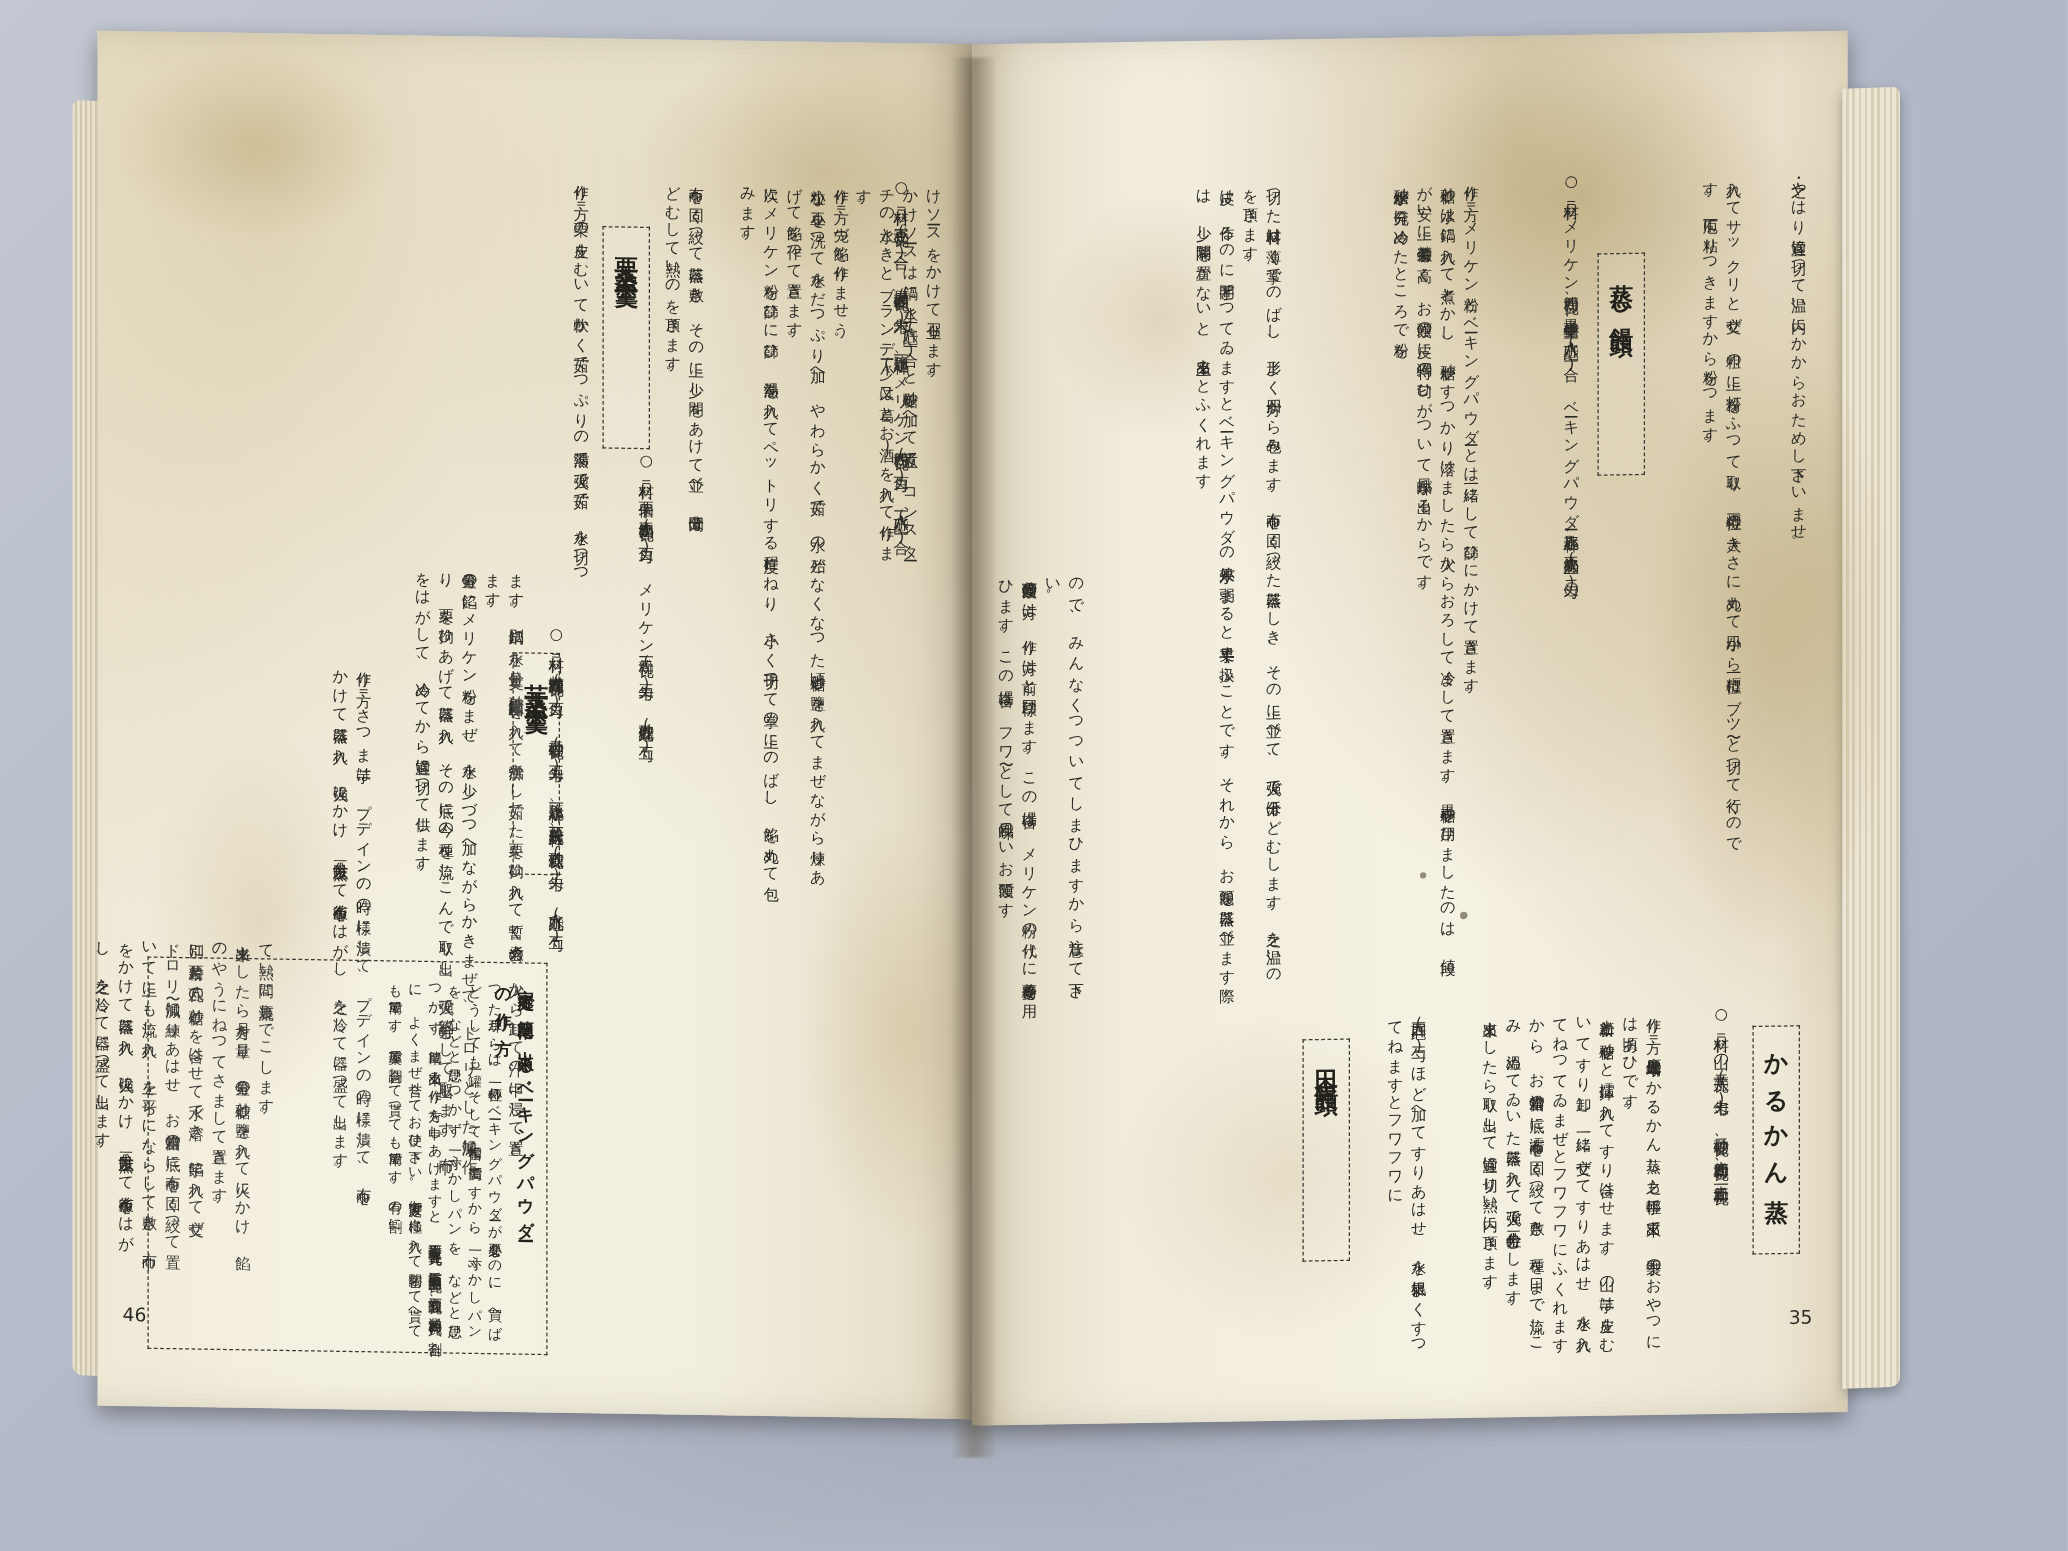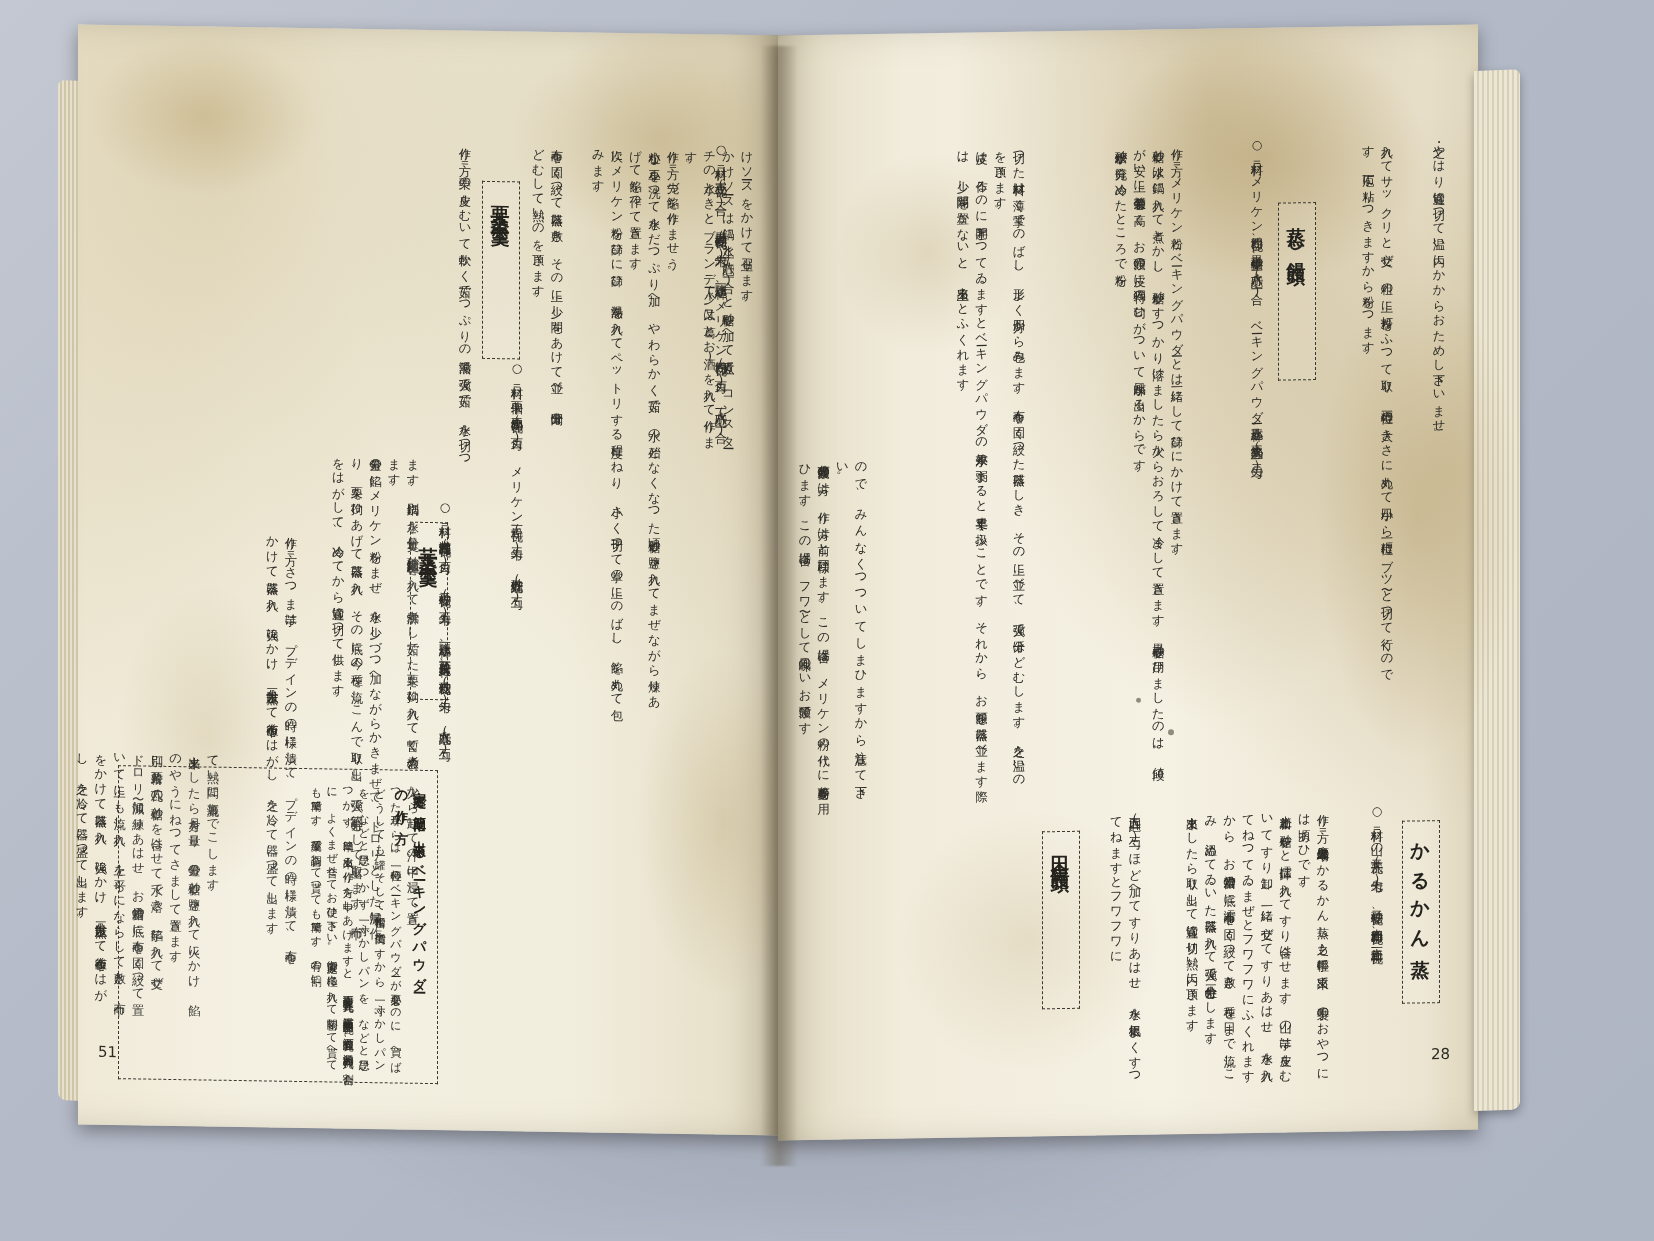--- a/index.html
+++ b/index.html
@@ -156,21 +156,21 @@
 出来ましたら月方を量り、分量の砂糖と鹽を入れて火にかけ、餡のやうにねつてさまして置きます。
 別に片栗粉と八〇瓦の砂糖とを合はせて水で溶き、芋餡に入れて交ぜ、ドロリ〜加減に練りあはせ、お辨當箱の底に布巾を固く絞つて置いて上にも流し入れ、上を平らにならして敷き、布巾をかけて蒸器に入れ、強火にかけ、三十分以上蒸して後布巾をはがし、之を冷して器に盛つて出します。</div>
 
         <div class="boxarticle" style="left:40px;top:740px;width:310px;height:300px;">
           <div class="inner">
             <div class="heading" style="right:4px;top:4px;height:215px;font-size:13.5px;letter-spacing:3px;border:none;background:none;padding:0;font-weight:bold;">家庭で簡單に出來るベーキングパウダーの作り方</div>
             <div class="vcol small" style="right:30px;top:4px;height:286px;width:270px;">つた耳からは、一杯位のベーキングパウダーが必要なのに、買へばどうしても一罐、そして相當に高價ですから、一寸ふかしパンを、などと思ひつかず、一寸ふかしパンを、などと思ひつかず、簡單に出來る作り方を申しあげますと、重炭酸曹達一九瓦(重酒石酸加里三〇瓦、酒石酸五瓦、澱粉四六瓦の割合に、よくまぜ合せてお使ひ下さい。御家庭で極々に入れて密閉して貰へても簡單です。藥屋で調合して貰つても簡單です。有の割に</div>
           </div>
         </div>
 
-        <div class="folio" style="left:20px;top:1018px;">51</div>
+        <div class="folio" style="left:20px;top:1018px;">46</div>
       </div>
     </div>
 
     <div class="page" id="leaf-right">
       <div class="edge-stack"></div>
 
       <div class="stain" style="left:320px;top:0px;width:330px;height:260px;background:radial-gradient(ellipse,rgba(176,152,100,.50),rgba(176,152,100,0) 70%);"></div>
       <div class="stain" style="left:540px;top:250px;width:200px;height:480px;background:radial-gradient(ellipse,rgba(176,152,100,.38),rgba(176,152,100,0) 72%);"></div>
       <div class="stain" style="left:60px;top:120px;width:180px;height:200px;background:radial-gradient(ellipse,rgba(180,158,106,.28),rgba(180,158,106,0) 72%);"></div>
       <div class="stain" style="left:120px;top:780px;width:260px;height:260px;background:radial-gradient(ellipse,rgba(180,158,106,.22),rgba(180,158,106,0) 72%);"></div>
@@ -200,21 +200,21 @@
         <div class="vcol" style="right:92px;top:778px;height:270px;width:48px;">○材料＝山の芋二八〇瓦(七十匁)、砂糖二〇〇瓦、上新粉四〇〇瓦、上新粉一二〇瓦</div>
 
         <div class="vcol" style="right:146px;top:778px;height:270px;width:180px;">作り方＝鹿兒島本場のかるかん蒸し之も手輕に出來て、手製のおやつには頃あひです。
 上新粉と砂糖をと擂鉢に入れてすり合はせます。山の芋は皮をむいてすり卸し、一緒に交ぜてすりあはせ、水を入れてねつてゐまぜとフワフワにふくれますから、お辨當箱の底に濡布巾を固く絞つて敷き、種を口まで流しこみ、溫めてゐいた蒸器に入れて強火で三十分位むします。
 出來ましたら取り出して適宜に切り熱い内に頂きます。</div>
 
         <div class="vcol" style="right:334px;top:778px;height:270px;width:48px;">五四瓩(三勺)ほど加へてすりあはせ、水を根氣よくすつてねますとフワフワに</div>
 
         <div class="heading" style="right:398px;top:800px;height:160px;">田舎饅頭</div>
 
-        <div class="folio" style="right:28px;top:1020px;">28</div>
+        <div class="folio" style="right:28px;top:1020px;">35</div>
 
         <div class="blot" style="left:390px;top:700px;width:6px;height:6px;"></div>
         <div class="blot" style="left:358px;top:668px;width:5px;height:5px;"></div>
       </div>
     </div>
 
     <div class="gutter"></div>
   </div>
 </div>
 

